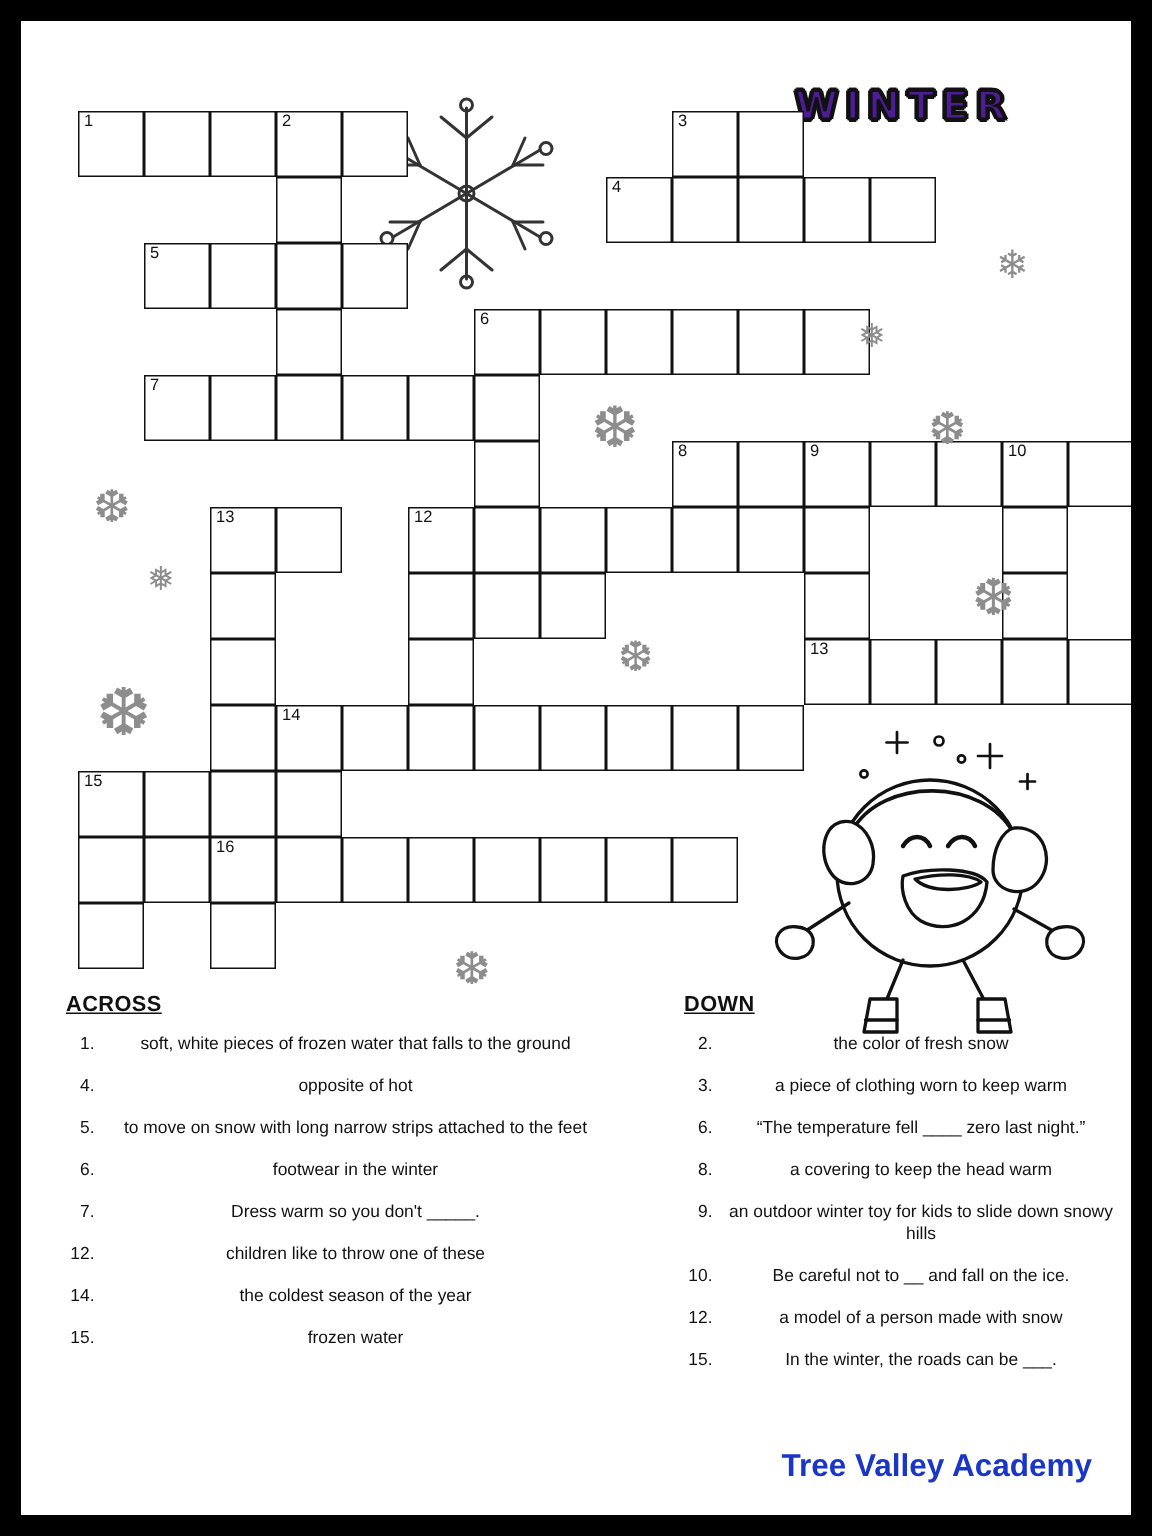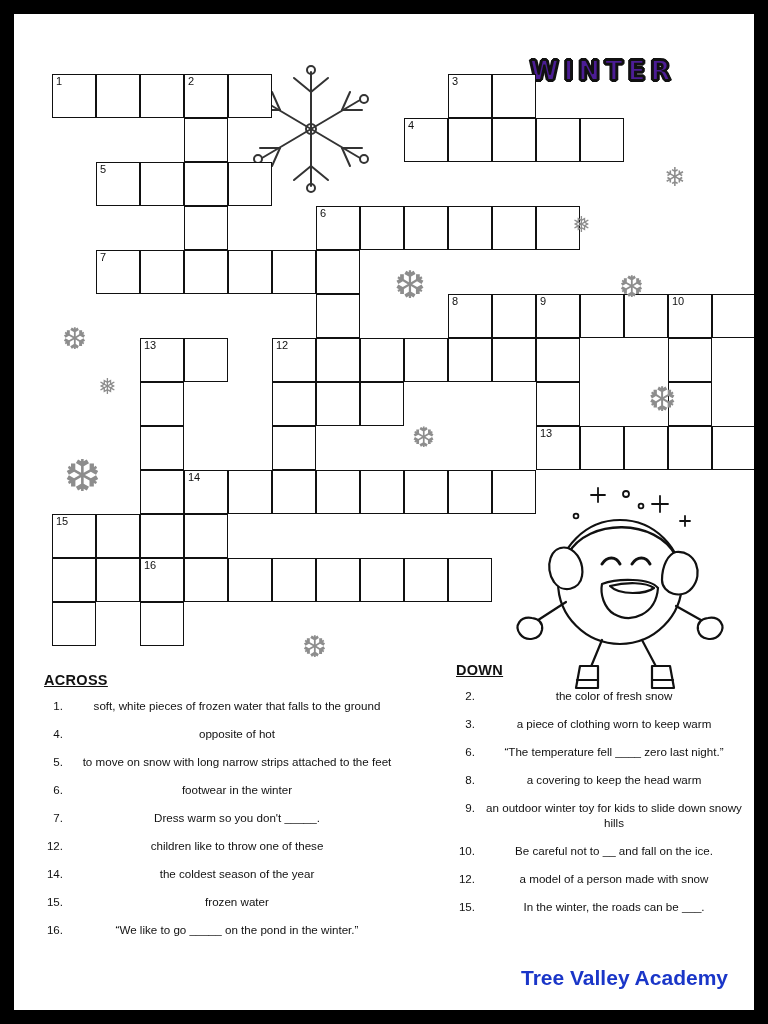--- a/index.html
+++ b/index.html
@@ -78,21 +78,21 @@
   
   .clues{
     position:absolute;
     top:648px;left:0;
     width:740px;
   }
   .col{
     position:absolute;
     top:0;
   }
-  .col.across{left:30px;width:360px;margin-top:10px;}
+  .col.across{left:30px;width:360px;}
   .col.down{left:442px;width:290px;}
   .col h3{
     margin:0 0 10px 0;
     font-size:14.5px;
     font-weight:bold;
     text-decoration:underline;
     letter-spacing:.3px;
     color:#111;
   }
   .clue{
@@ -362,24 +362,20 @@
             <span class="t">children like to throw one of these</span>
           </div>
           <div class="clue">
             <span class="n">14.</span>
             <span class="t">the coldest season of the year</span>
           </div>
           <div class="clue">
             <span class="n">15.</span>
             <span class="t">frozen water</span>
           </div>
-          <div class="clue">
-            <span class="n">16.</span>
-            <span class="t">“We like to go _____ on the pond in the winter.”</span>
-          </div>
         </div>
     </div>
     <div class="col down">
       <h3>DOWN</h3>
       <div id="down-list">
           <div class="clue">
             <span class="n">2.</span>
             <span class="t">the color of fresh snow</span>
           </div>
           <div class="clue">

